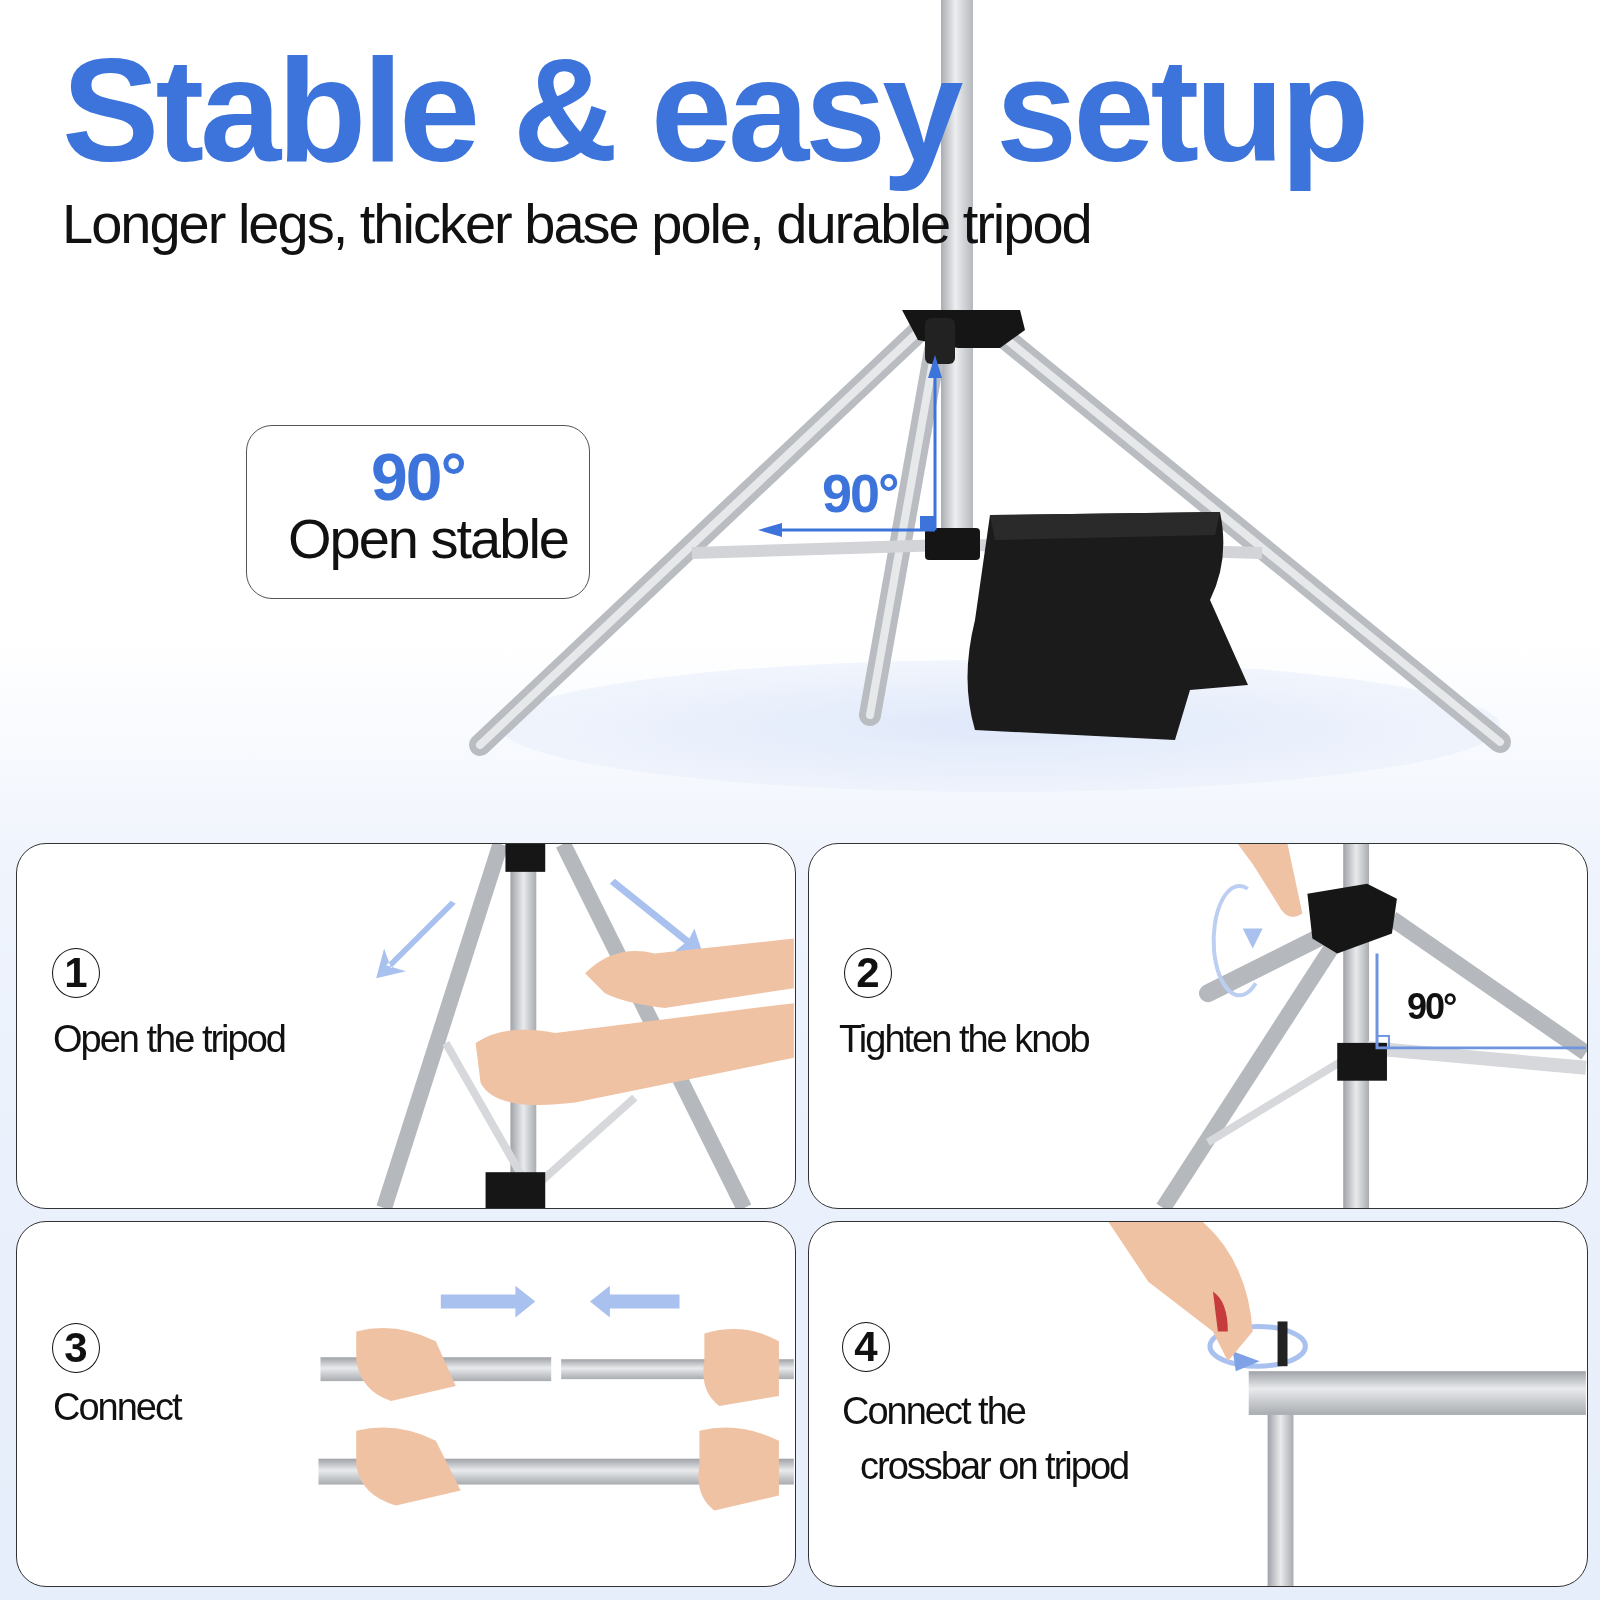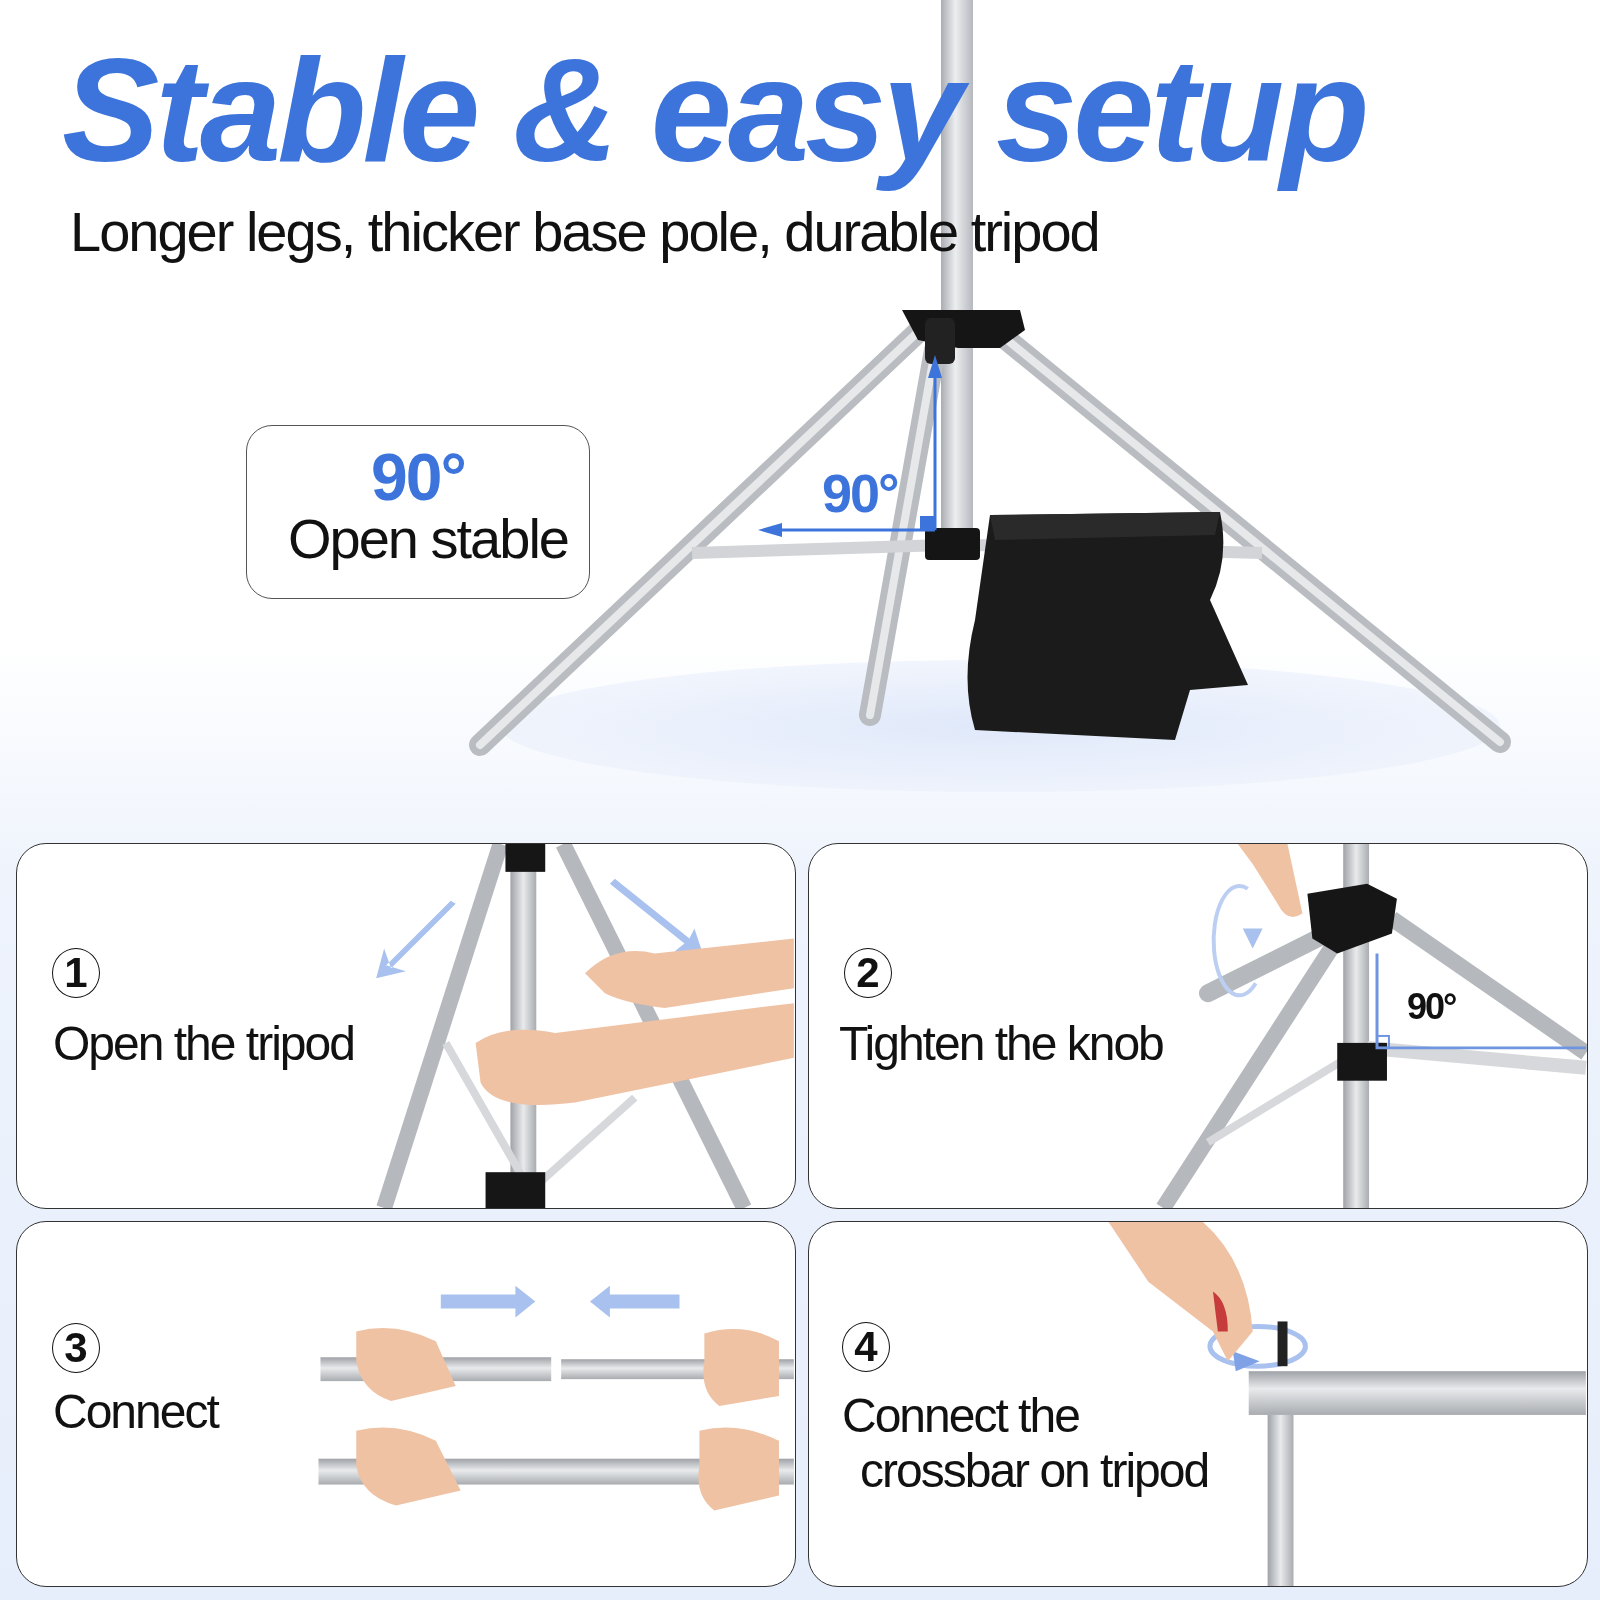--- a/index.html
+++ b/index.html
@@ -4,24 +4,24 @@
 <style>
   html, body { margin:0; padding:0; }
   body {
     width:1600px; height:1600px; position:relative; overflow:hidden;
     font-family: "Liberation Sans", sans-serif;
     background: linear-gradient(180deg, #ffffff 0%, #ffffff 40%, #eef3fc 55%, #e6eefb 100%);
   }
   .title {
     position:absolute; left:62px; top:38px; margin:0;
     font-size:146px; font-weight:bold; letter-spacing:-4px;
-    color:#3d74db; line-height:1;font-style:italic;
+    color:#3d74db; line-height:1;
   }
   .subtitle {
-    position:absolute; left:62px; top:196px; margin:8px;
+    position:absolute; left:62px; top:196px; margin:0;
     font-size:56px; letter-spacing:-2px; color:#111; line-height:1;
   }
   
   .hero { position:absolute; left:0; top:0; width:1600px; height:820px; z-index:0; }
   .title, .subtitle, .stable-box { z-index:2; }
   .stable-box {
     position:absolute; left:246px; top:425px; width:344px; height:174px;
     border:1.5px solid #555; border-radius:26px; background:#fff;
     text-align:center; box-sizing:border-box;
   }
@@ -35,21 +35,21 @@
   }
   .c1 { left:16px;  top:843px;  width:780px; height:366px; }
   .c2 { left:808px; top:843px;  width:780px; height:366px; }
   .c3 { left:16px;  top:1221px; width:780px; height:366px; }
   .c4 { left:808px; top:1221px; width:780px; height:366px; }
   .badge {
     position:absolute; width:48px; height:50px; border:1.5px solid #111; border-radius:50%;
     display:flex; align-items:center; justify-content:center;
     font-size:42px; font-weight:bold; color:#111; box-sizing:border-box; z-index:2;
   }
-  .step-text { position:absolute; font-size:48px; color:#111; letter-spacing:-2px; line-height:1.0; z-index:2; }
+  .step-text { position:absolute; font-size:38px; color:#111; letter-spacing:-2px; line-height:1.0; z-index:2; }
   .card svg.art { position:absolute; left:0; top:0; width:100%; height:100%; z-index:1; }
 </style>
 </head>
 <body>
 
 <svg class="hero" viewBox="0 0 1600 820">
   <defs>
     <linearGradient id="pole" x1="0" x2="1">
       <stop offset="0" stop-color="#a9acb1"></stop>
         <stop offset="0.45" stop-color="#eceef0"></stop>

